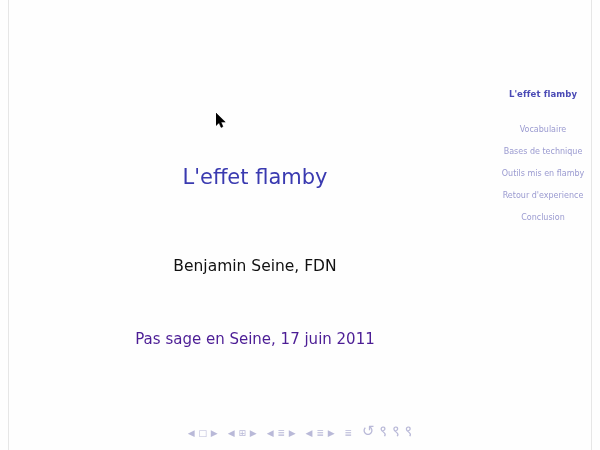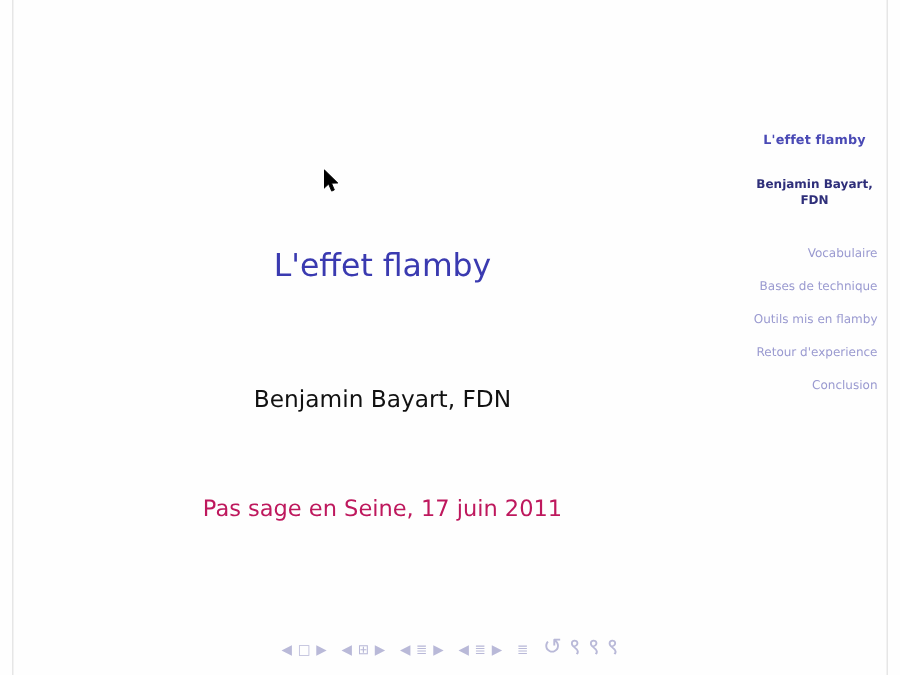--- a/index.html
+++ b/index.html
@@ -60,21 +60,20 @@
   }
   .sb-sections {
     margin-top: 24px;
   }
   .sb-item {
     color: #9a9ad0;
     font-size: 8px;
     line-height: 11px;
     margin-bottom: 11px;
     padding: 0 6px;
-    text-align: right;
   }
 
   
   .main {
     position: absolute;
     left: 9px;
     top: 0;
     width: 492px;
     height: 450px;
   }
@@ -105,21 +104,21 @@
     text-align: center;
     color: #111111;
     font-size: 15.5px;
   }
   .event {
     position: absolute;
     left: 0;
     top: 330px;
     width: 492px;
     text-align: center;
-    color: #be185d;
+    color: #4c1d95;
     font-size: 15px;
   }
 
   
   .cursor {
     position: absolute;
     left: 216px;
     top: 113px;
     width: 11px;
     height: 16px;
@@ -148,30 +147,26 @@
 </head>
 <body>
 
 <div class="slide">
 
   <div class="edge-left"></div>
   <div class="edge-right"></div>
 
   <div class="main">
     <div class="title">L'effet flamby</div>
-    <div class="author">Benjamin Bayart, FDN</div>
+    <div class="author">Benjamin Seine, FDN</div>
     <div class="event">Pas sage en Seine, 17 juin 2011</div>
   </div>
 
   <div class="sidebar">
     <div class="sb-title">L'effet flamby</div>
-    <div class="sb-author">
-      <div>Benjamin Bayart,</div>
-      <div>FDN</div>
-    </div>
     <div class="sb-sections">
       <div class="sb-item">Vocabulaire</div>
       <div class="sb-item">Bases de technique</div>
       <div class="sb-item">Outils mis en flamby</div>
       <div class="sb-item">Retour d'experience</div>
       <div class="sb-item">Conclusion</div>
     </div>
   </div>
 
   <div class="navbar">

